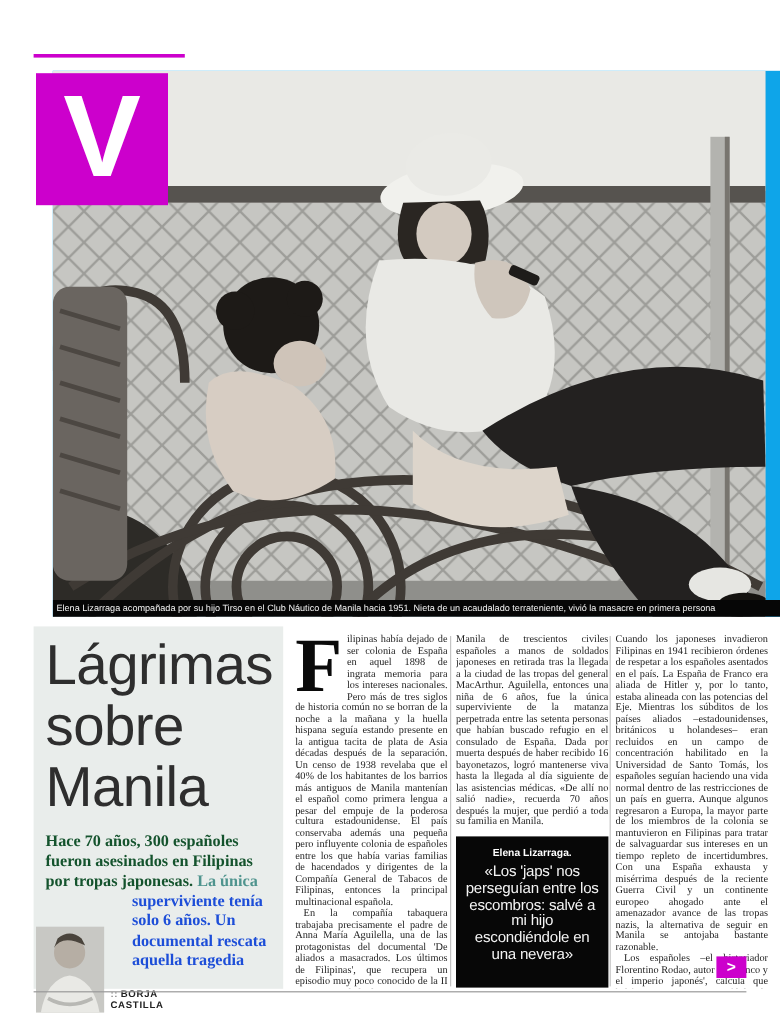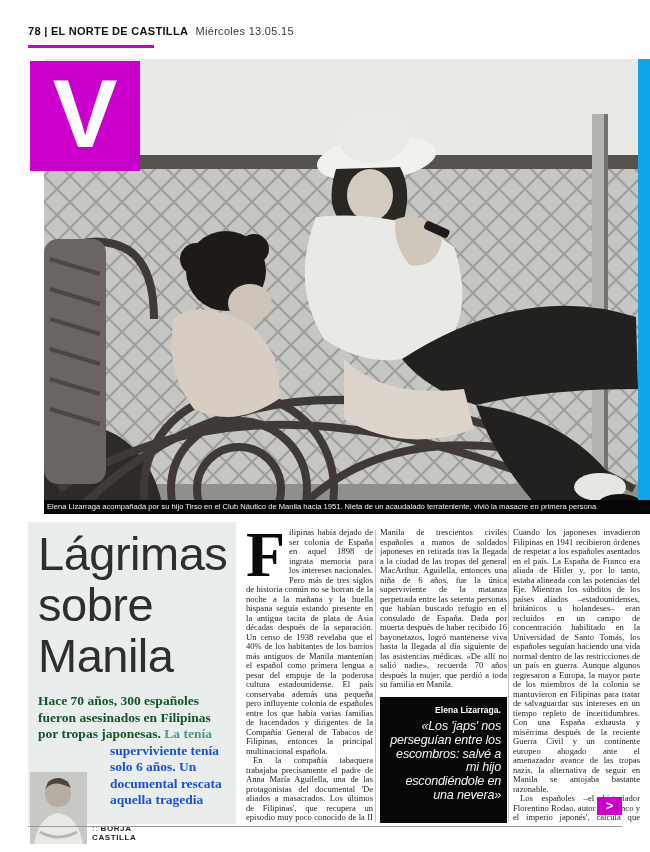--- a/index.html
+++ b/index.html
@@ -45,42 +45,36 @@
   #col2{left:380px;height:166px;}
   #col3{left:513px;}
   .colrule{position:absolute;top:530px;width:1px;height:292px;background:#c4c4c4;}
   #rule1{left:375px;} #rule2{left:508px;}
 
   .dropcap{float:left;font-family:"Liberation Serif",serif;font-weight:bold;font-size:64px;
            line-height:52px;height:55px;margin:1px 4px 0 0;color:#0a0a0a;}
 
   
   .qbox{position:absolute;left:380px;top:697px;width:127px;height:126px;background:#070707;
-        box-sizing:border-box;padding:8px 6px 0 6px;text-align:right;}
+        box-sizing:border-box;padding:8px 6px 0 6px;text-align:center;}
   .q-speaker{color:#ffffff;font-weight:bold;font-size:8.6px;line-height:10px;}
   .q-detail{color:#cf3f9c;font-weight:bold;font-size:8.6px;line-height:10px;}
-  .q-text{margin-top:5px;color:#f4f4f4;font-weight:200;font-size:12.6px;line-height:13.8px;letter-spacing:-.2px;font-style:italic;}
+  .q-text{margin-top:5px;color:#f4f4f4;font-weight:200;font-size:12.6px;line-height:13.8px;letter-spacing:-.2px;}
 
   
   .cont{position:absolute;left:597px;top:797px;width:25px;height:18px;background:#cc00cc;color:#fff;
         font-weight:bold;font-size:13px;line-height:18px;text-align:center;}
 
   .bottom-rule{position:absolute;left:28px;top:826px;width:594px;height:1px;background:#9a9a9a;}
 </style>
 </head>
 <body>
 
 <div id="page">
 
-  <div class="hdr">
-    <b>78</b>
-    <b>|</b>
-    <b>EL NORTE DE CASTILLA</b>
-    <span class="date">Miércoles 13.05.15</span>
-  </div>
   <div class="hdr-rule"></div>
 
   <div class="photo">
     <svg width="594" height="455" viewBox="0 0 594 455">
       <defs>
         <pattern id="lattice" width="26" height="26" patternUnits="userSpaceOnUse">
           <rect width="26" height="26" fill="#c6c6c2"></rect>
           <path d="M0 13 L13 0 M13 26 L26 13 M0 13 L13 26 M13 0 L26 13" stroke="#9d9d99" stroke-width="2" fill="none"></path>
         </pattern>
       </defs>
@@ -136,21 +130,21 @@
   </div>
 
   <div class="vlogo">
     <span>V</span>
   </div>
 
   <div class="panel">
     <div class="headline">Lágrimas sobre Manila</div>
     <div class="standfirst">
       <span class="sf-magenta">Hace 70 años, 300 españoles fueron asesinados en Filipinas por tropas japonesas.</span>
-      <span class="sf-teal"> La tenía</span>
+      <span class="sf-teal"> La única</span>
       <span class="sf-rest">superviviente tenía solo 6 años. Un documental rescata aquella tragedia</span>
     </div>
     <svg class="author-photo" viewBox="0 0 57 72">
       <rect width="57" height="72" fill="#c8c8c4"></rect>
       <circle cx="28" cy="22" r="13" fill="#b6aea4"></circle>
       <path d="M15 18 Q22 6 41 16 L38 10 Q28 2 18 10 Z" fill="#4a443c"></path>
       <path d="M4 72 Q9 44 28 41 Q48 44 53 72 Z" fill="#e9e9e5"></path>
       <path d="M10 60 Q28 70 47 60" stroke="#b8b8b4" stroke-width="3" fill="none"></path>
     </svg>
     <div class="byline">

